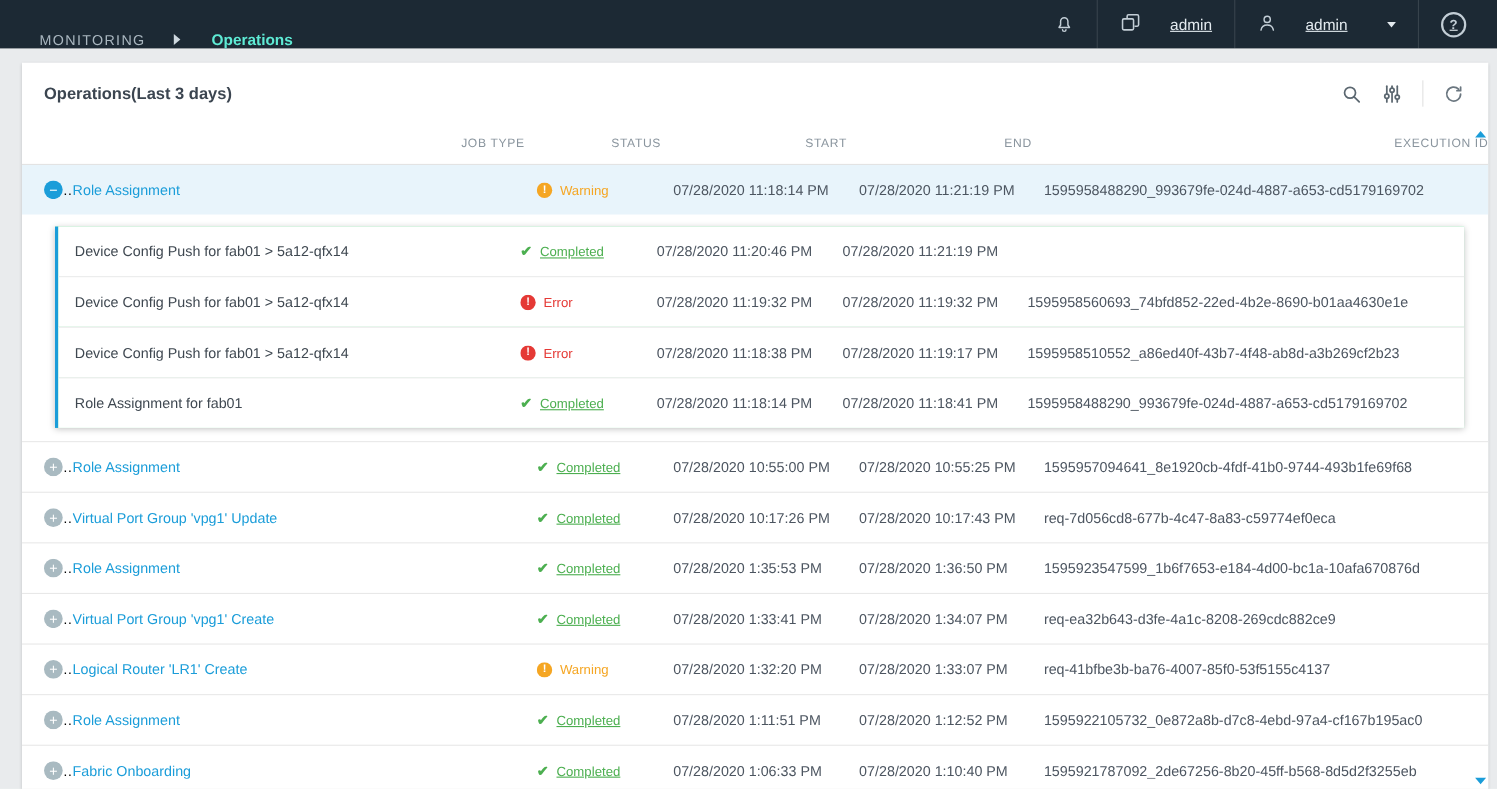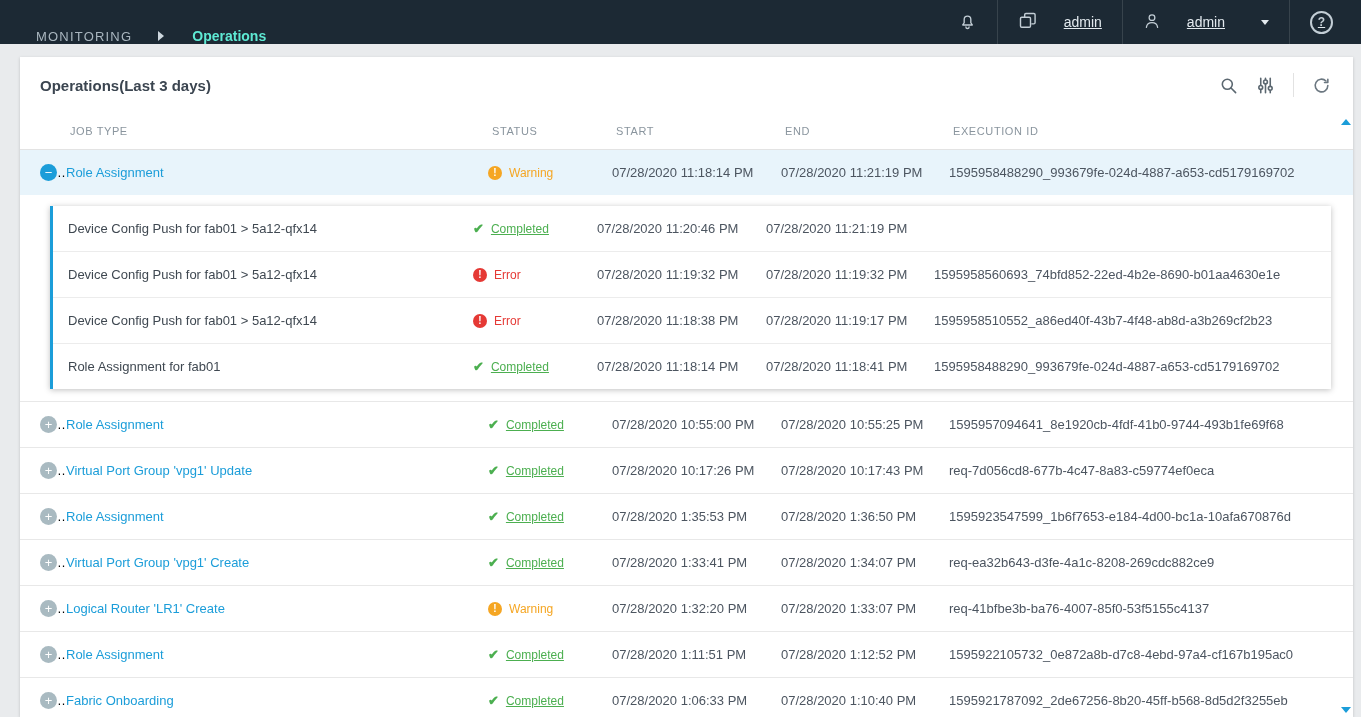--- a/index.html
+++ b/index.html
@@ -26,22 +26,22 @@
   .card{position:absolute;top:57px;left:8px;right:8px;bottom:0;background:#fff;
     box-shadow:0 1px 3px rgba(0,0,0,.18);overflow:hidden;margin-left:12px;}
   .card-toolbar{height:56px;display:flex;align-items:center;justify-content:space-between;padding:0 22px 0 20px;}
   .card-title{font-size:15px;font-weight:bold;color:#3b4550;margin:0;}
   .tools{display:flex;align-items:center;gap:18px;}
   .tool-btn{display:flex;align-items:center;cursor:pointer;}
   .tool-divider{width:1px;height:24px;background:#e2e2e2;}
 
   
   .thead{display:grid;grid-template-columns:26px 422px 124px 169px 168px 1fr;
-    padding-left:24px;height:36px;align-items:center;border-bottom:1px solid #e3e3e3;
-    font-size:11px;color:#8a959e;letter-spacing:.6px;}
+    padding-left:9px;height:36px;align-items:center;border-bottom:1px solid #e3e3e3;
+    font-size:11px;color:#8a959e;letter-spacing:.6px;text-align:right;}
   .tbody{position:relative;}
   .trow{white-space:nowrap;}
   .main-row{display:grid;grid-template-columns:26px 422px 124px 169px 168px 1fr;
     padding-left:20px;height:45px;align-items:center;border-top:1px solid #e8e8e8;
     font-size:13px;background:#fff;}
   .main-row:first-child{border-top:none;}
   .main-row.expanded{background:var(--expanded-row-bg,#e8f4fb);border-top:none;}
 
   .expander{width:17px;height:17px;border-radius:50%;display:inline-flex;align-items:center;
     justify-content:center;color:#fff;font-size:13px;line-height:1;cursor:pointer;

